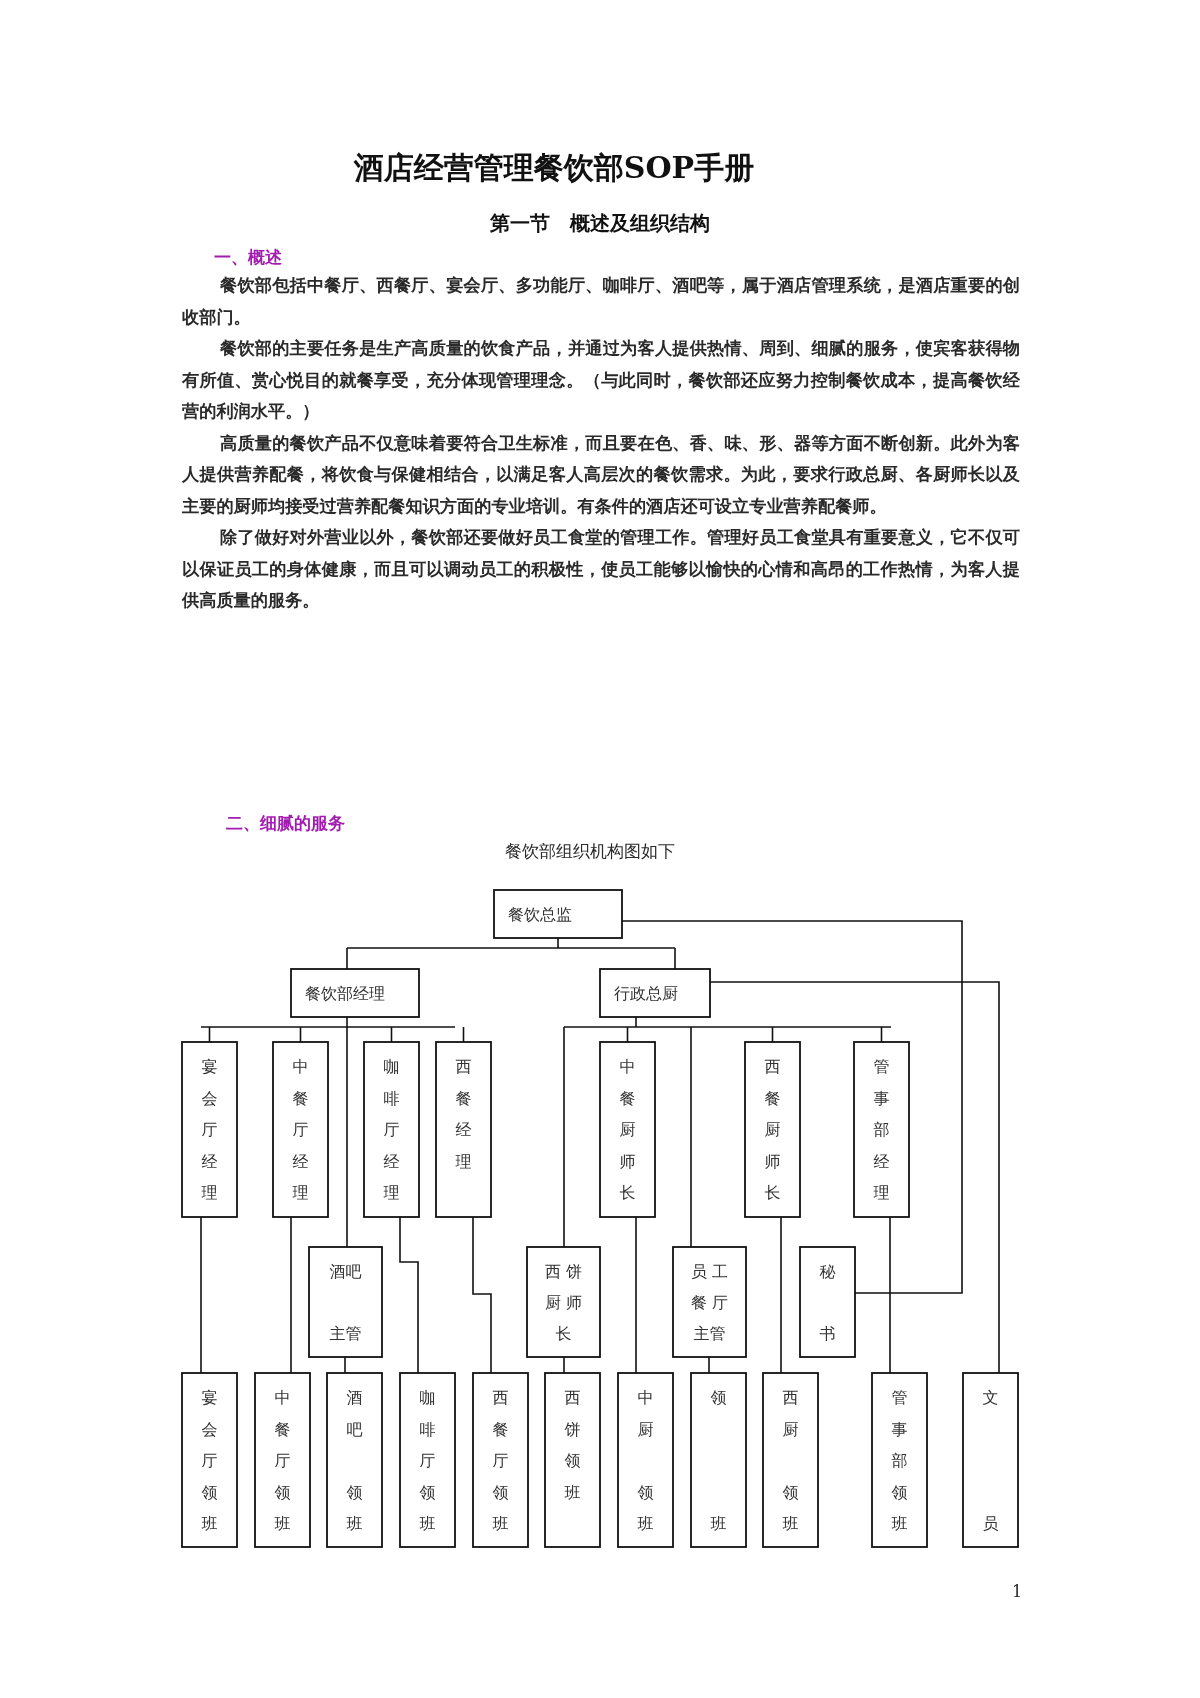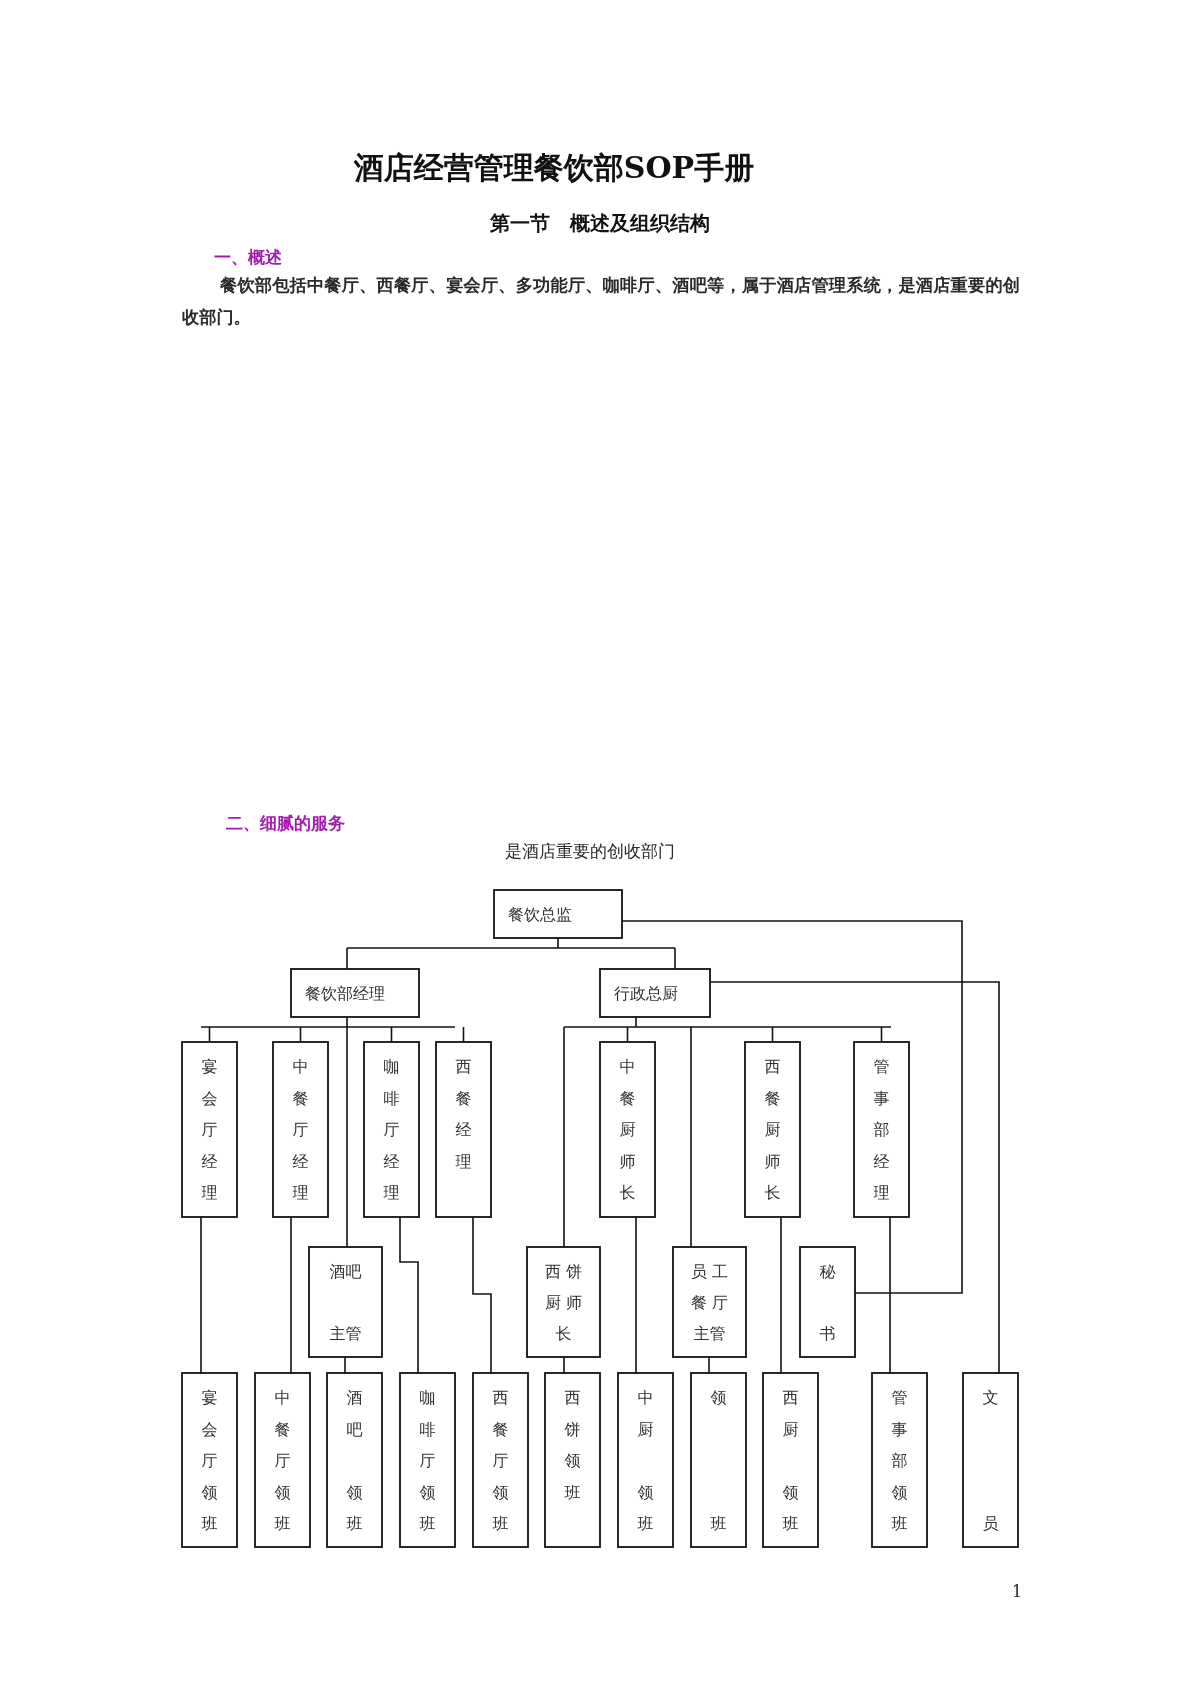--- a/index.html
+++ b/index.html
@@ -21,24 +21,27 @@
 </style>
 </head>
 <body>
 
 <div class="title">酒店经营管理餐饮部SOP手册</div>
 <div class="subtitle">第一节　概述及组织结构</div>
 <div class="h1" style="top:246px">一、概述</div>
 
 <div class="body" style="top:270px">
   <p>餐饮部包括中餐厅、西餐厅、宴会厅、多功能厅、咖啡厅、酒吧等，属于酒店管理系统，是酒店重要的创收部门。</p>
+  <p>餐饮部的主要任务是生产高质量的饮食产品，并通过为客人提供热情、周到、细腻的服务，使宾客获得物有所值、赏心悦目的就餐享受，充分体现管理理念。（与此同时，餐饮部还应努力控制餐饮成本，提高餐饮经营的利润水平。）</p>
+  <p>高质量的餐饮产品不仅意味着要符合卫生标准，而且要在色、香、味、形、器等方面不断创新。此外为客人提供营养配餐，将饮食与保健相结合，以满足客人高层次的餐饮需求。为此，要求行政总厨、各厨师长以及主要的厨师均接受过营养配餐知识方面的专业培训。有条件的酒店还可设立专业营养配餐师。</p>
+  <p>除了做好对外营业以外，餐饮部还要做好员工食堂的管理工作。管理好员工食堂具有重要意义，它不仅可以保证员工的身体健康，而且可以调动员工的积极性，使员工能够以愉快的心情和高昂的工作热情，为客人提供高质量的服务。</p>
 </div>
 
 <div class="h1" style="top:812px;left:226px">二、细腻的服务</div>
-<div class="caption">是酒店重要的创收部门</div>
+<div class="caption">餐饮部组织机构图如下</div>
 
 <svg class="chart" id="org-svg" width="1200" height="1698">
     <polyline points="558,938 558,948" fill="none" stroke="#111111" stroke-width="1.6"></polyline>
     <polyline points="347,948 675,948" fill="none" stroke="#111111" stroke-width="1.6"></polyline>
     <polyline points="347,948 347,969" fill="none" stroke="#111111" stroke-width="1.6"></polyline>
     <polyline points="675,948 675,969" fill="none" stroke="#111111" stroke-width="1.6"></polyline>
     <polyline points="622,921 962,921 962,1293 855,1293" fill="none" stroke="#111111" stroke-width="1.6"></polyline>
     <polyline points="710,982 999,982 999,1373" fill="none" stroke="#111111" stroke-width="1.6"></polyline>
     <polyline points="347,1017 347,1027" fill="none" stroke="#111111" stroke-width="1.6"></polyline>
     <polyline points="201,1027 455,1027" fill="none" stroke="#111111" stroke-width="1.6"></polyline>

